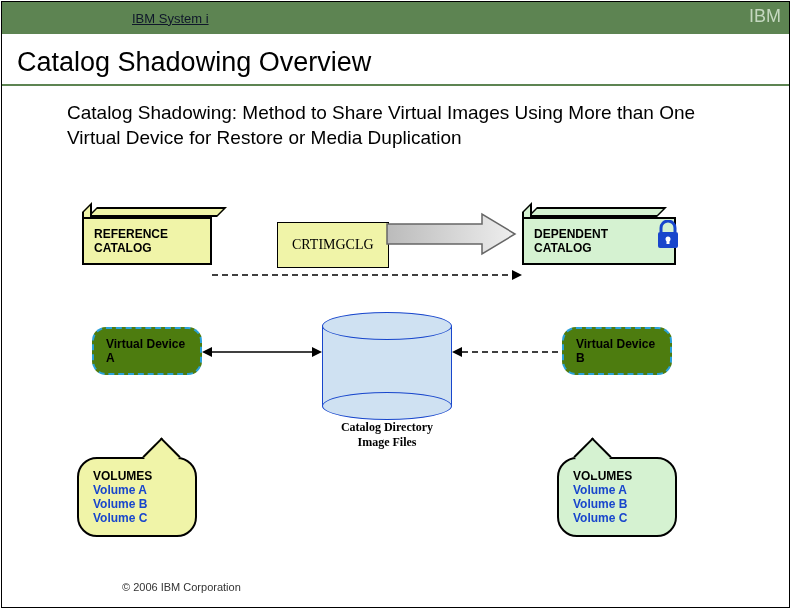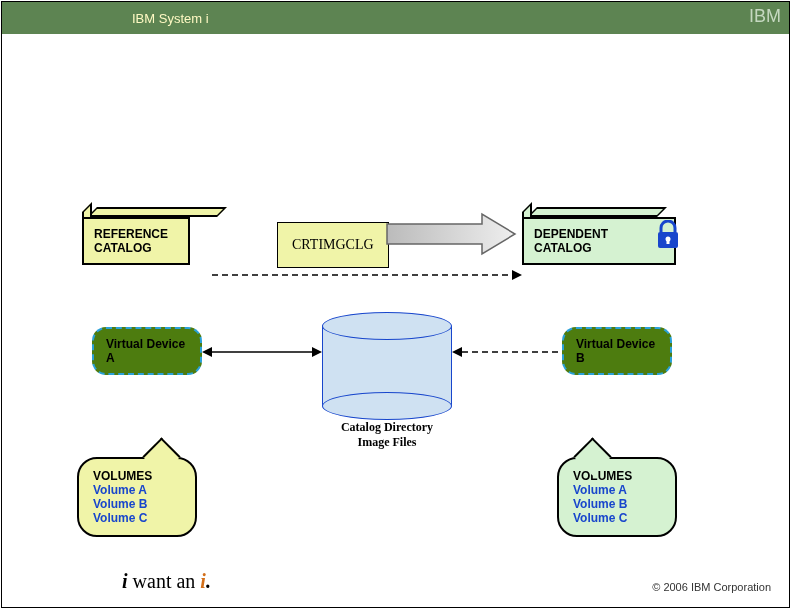--- a/index.html
+++ b/index.html
@@ -22,22 +22,23 @@
   }
   .top-bar {
     height: 32px;
     background: #5d8452;
     display: flex;
     align-items: center;
     padding-left: 130px;
     position: relative;
   }
   .top-bar .product {
-    color: #fef9c3;
+    color: #0f172a;
     font-size: 13px;
+    text-decoration: underline;
   }
   .ibm-logo {
     position: absolute;
     right: 8px;
     top: 4px;
     color: #c5d8c0;
     font-size: 18px;
     font-weight: normal;
     letter-spacing: 0;
     font-family: Arial, sans-serif;
@@ -209,28 +210,30 @@
 </head>
 <body>
 
 <div class="slide">
 
   <div class="top-bar">
     <span class="product">IBM System i</span>
     <span class="ibm-logo">IBM</span>
   </div>
 
-
+  <div class="title">Catalog Shadowing Overview</div>
+
+  <div class="subtitle">Catalog Shadowing: Method to Share Virtual Images Using More than One Virtual Device for Restore or Media Duplication</div>
 
   <div class="diagram">
 
     <div class="box3d ref" style="left:80px; top:35px;">
       <div class="top" style="width:130px;"></div>
       <div class="side" style="height:48px;"></div>
-      <div class="front" style="width:108px;height:48px;">REFERENCE CATALOG</div>
+      <div class="front" style="width:130px;height:48px;">REFERENCE CATALOG</div>
     </div>
 
     <div class="cmd" style="left:275px; top:40px;">CRTIMGCLG</div>
 
     <svg class="conn" style="left:385px; top:30px;" width="130" height="45">
       <defs>
         <linearGradient id="ag" x1="0" y1="0" x2="1" y2="0">
           <stop offset="0%" stop-color="#bbb"></stop>
           <stop offset="100%" stop-color="#eee"></stop>
         </linearGradient>
@@ -290,22 +293,16 @@
     <div class="callout right" style="left:555px; top:275px; width:120px;">
       <div class="vol-head">VOLUMES</div>
       <div class="vol-item">Volume A</div>
       <div class="vol-item">Volume B</div>
       <div class="vol-item">Volume C</div>
     </div>
 
   </div>
 
   <div class="footer">
-    <div class="tagline">
-      <span>i</span>
-      <span class="want">want</span>
-      <span class="an">an</span>
-      <span class="i-accent">i</span><span>.</span>
-    </div>
     <div class="copyright">© 2006 IBM Corporation</div>
   </div>
 
 </div>
 
 </body></html>

